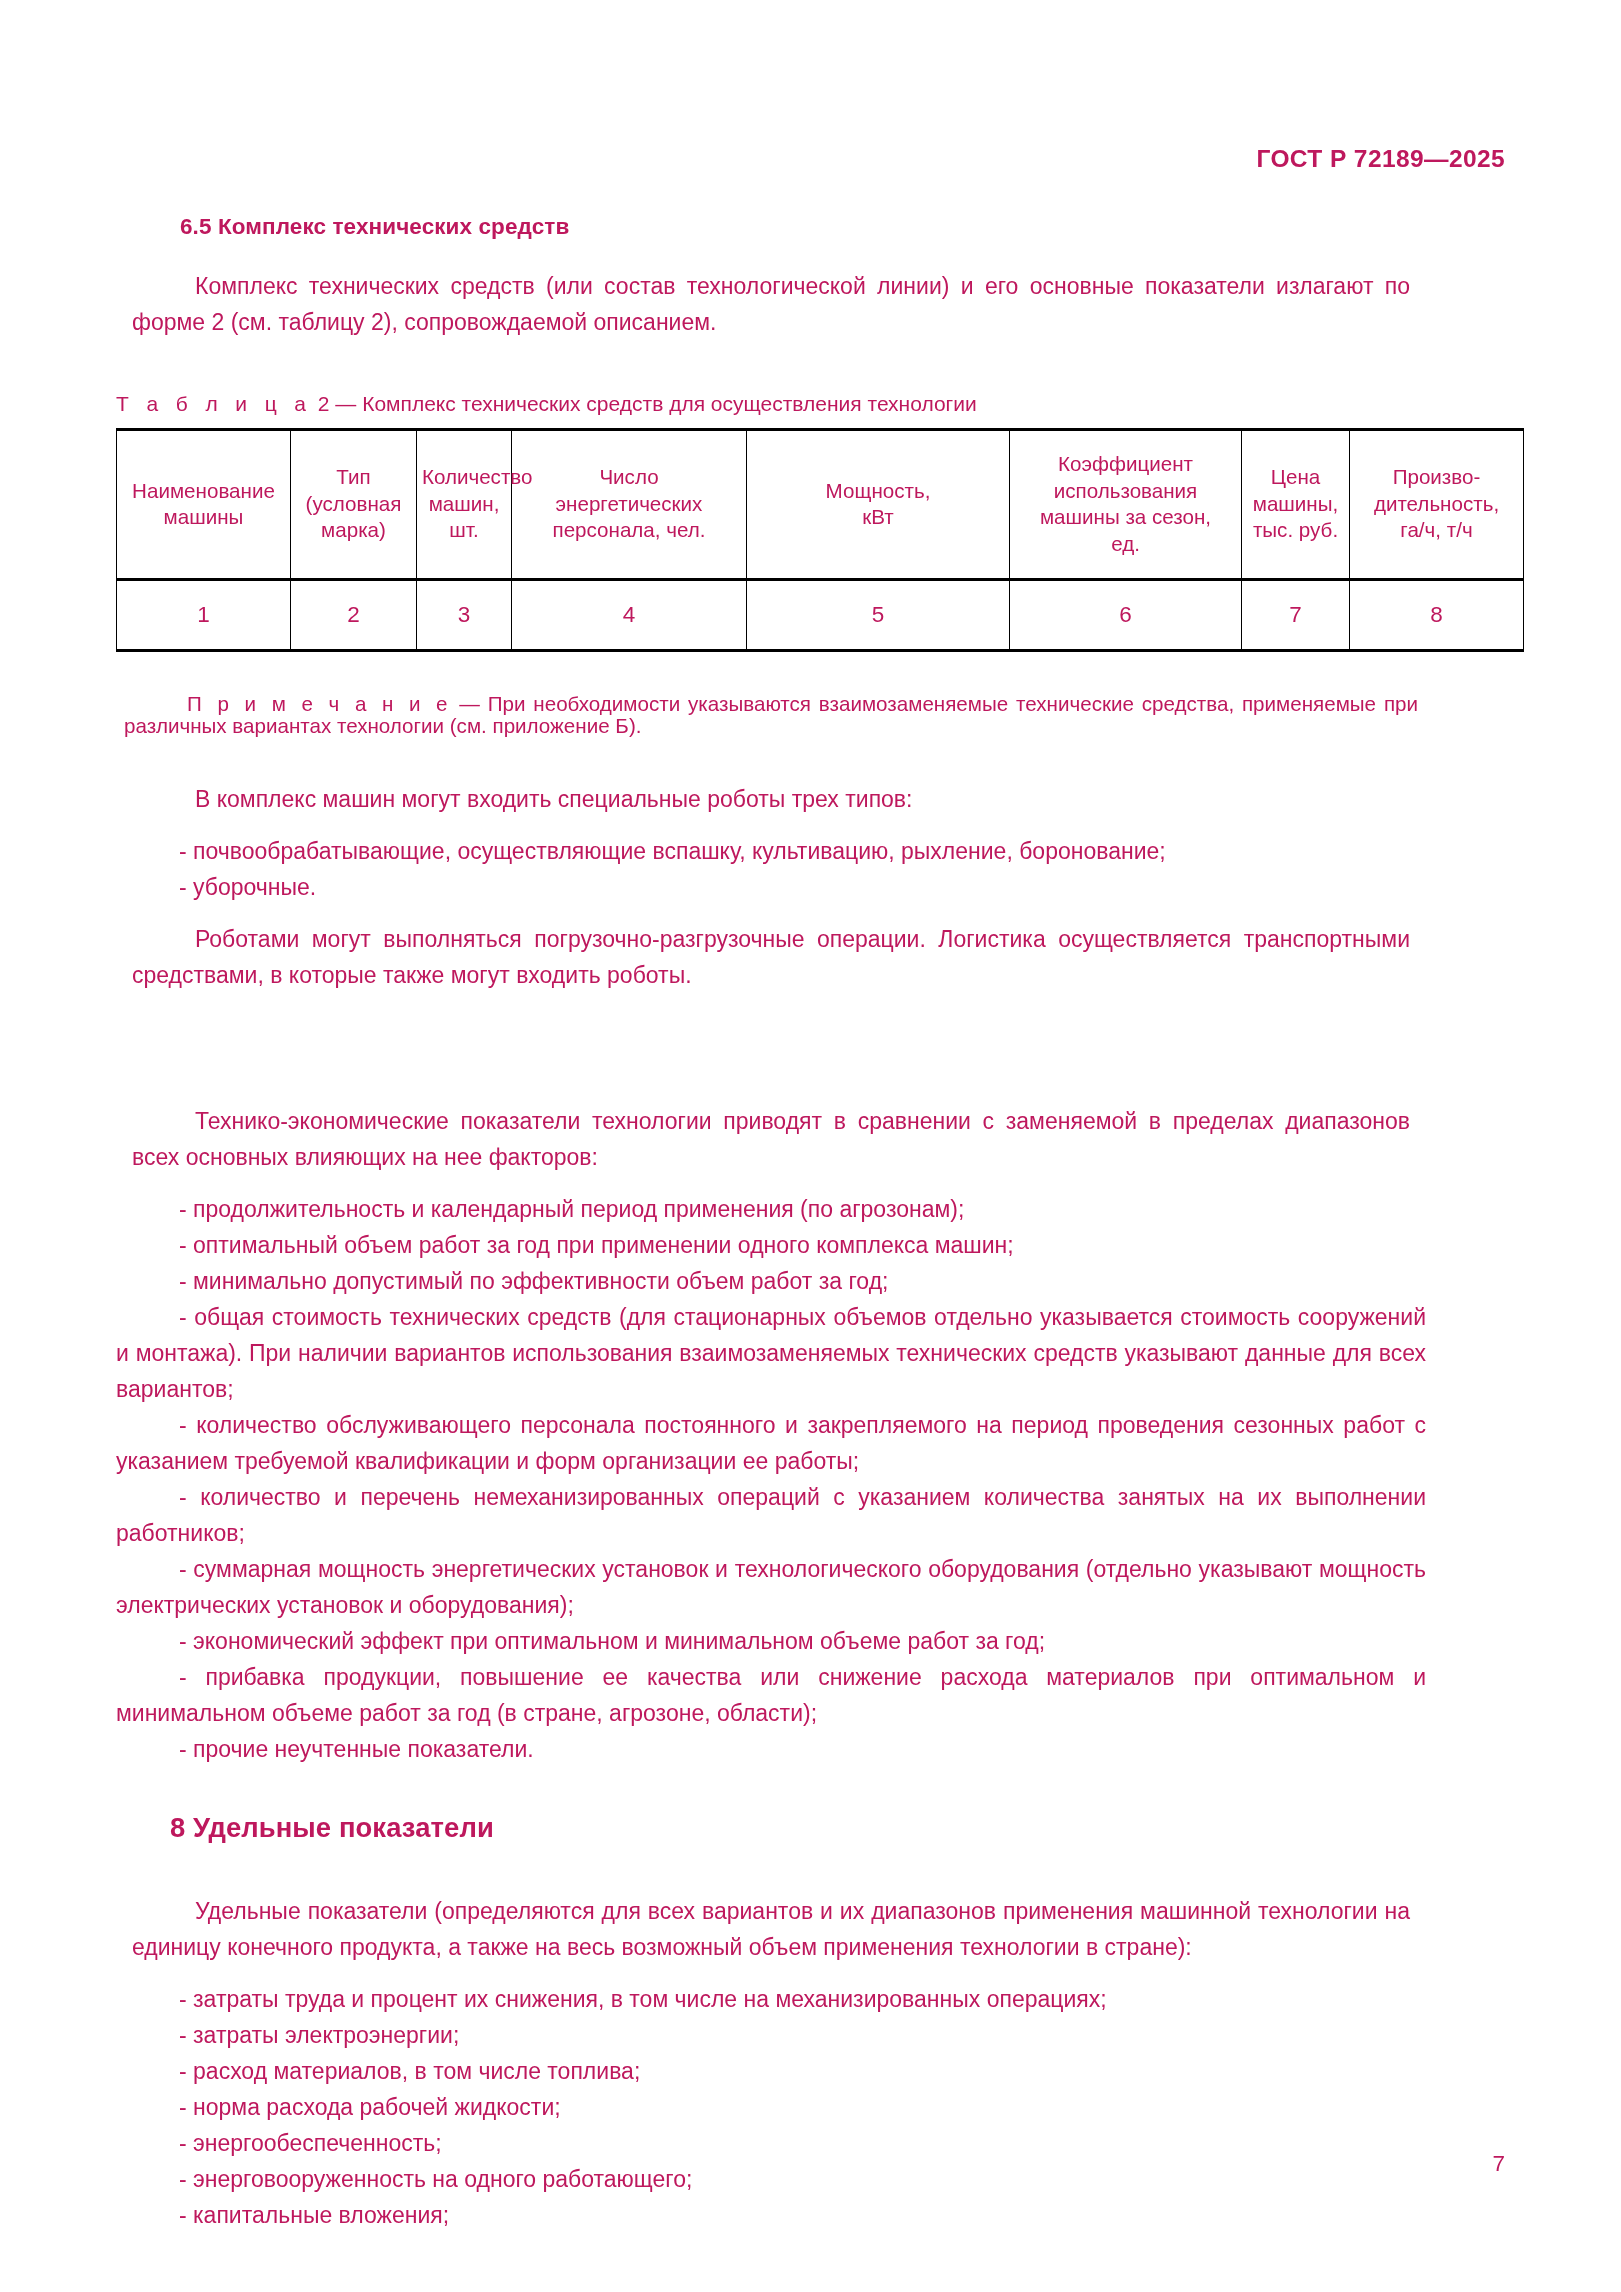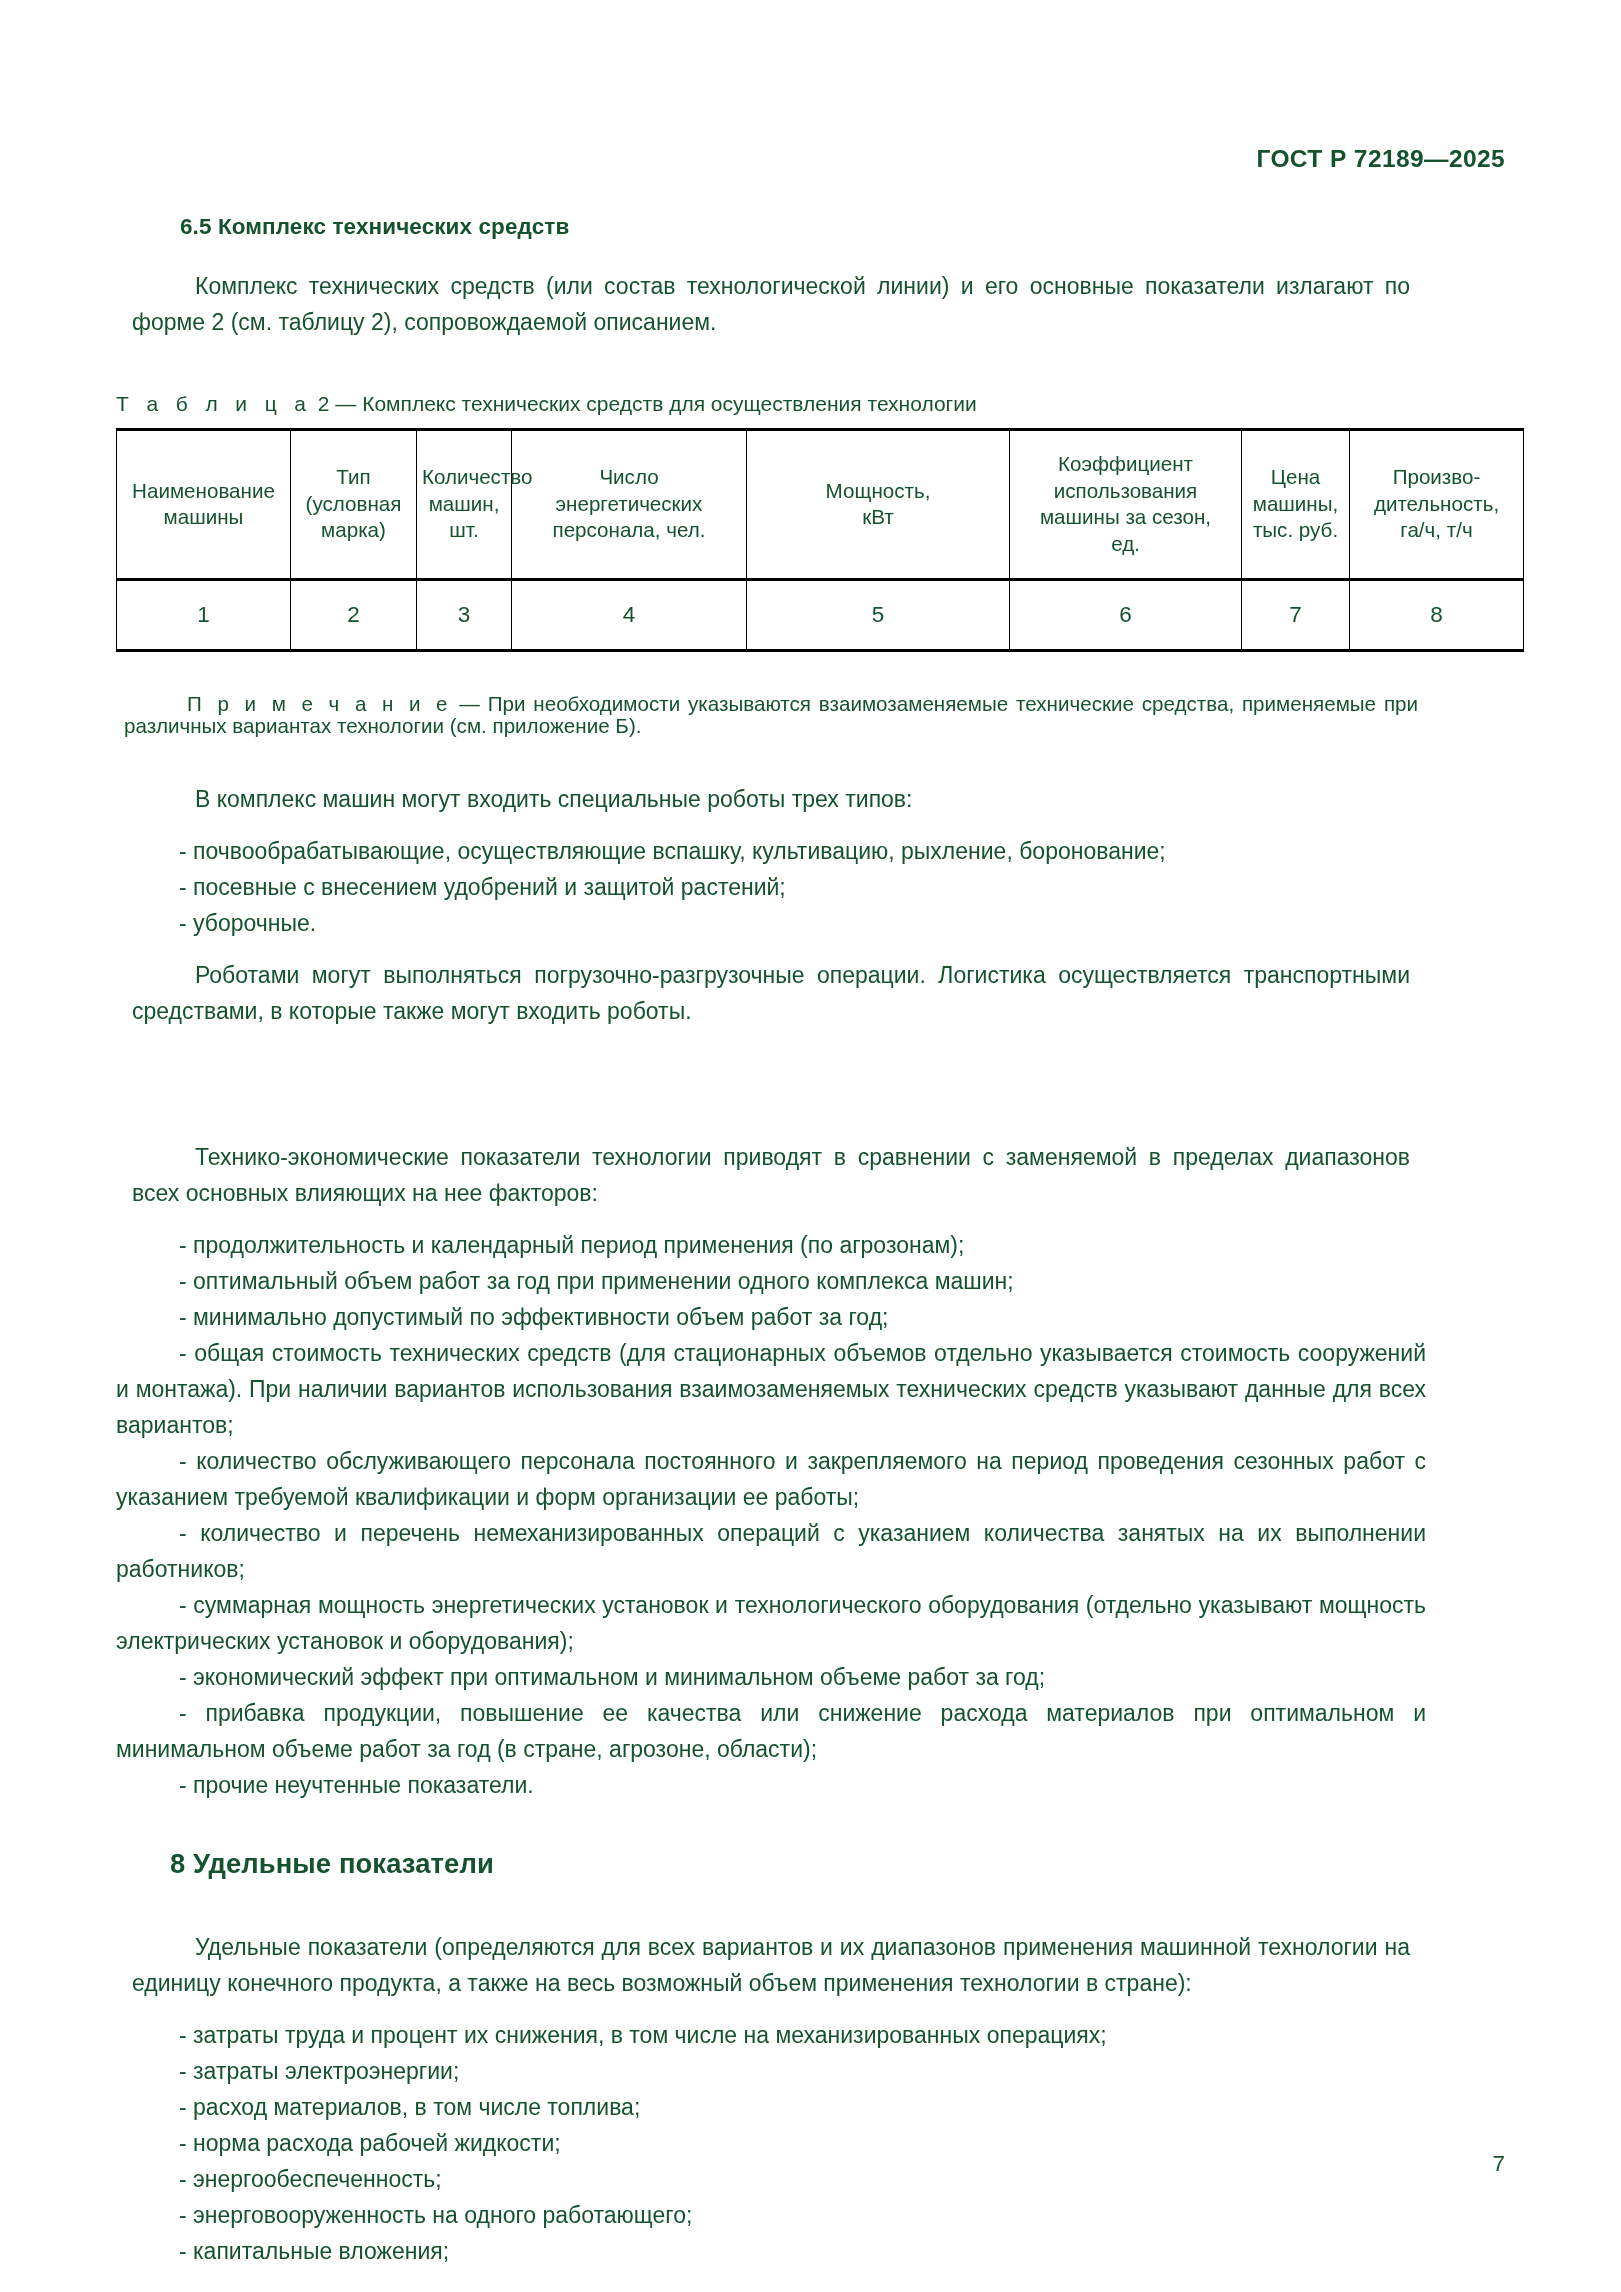--- a/index.html
+++ b/index.html
@@ -6,21 +6,21 @@
     margin: 0;
     padding: 0;
     background: #ffffff;
   }
   .page {
     position: relative;
     width: 1621px;
     height: 2293px;
     background: #ffffff;
     font-family: "Liberation Sans", sans-serif;
-    color: #14532d;
+    color: #be185d;
     box-sizing: border-box;
     overflow: hidden;
   }
 
   
   .doc-header {
     position: absolute;
     top: 145px;
     left: 116px;
     right: 116px;
@@ -232,21 +232,20 @@
     <p class="note">
       <span class="note-word">П р и м е ч а н и е</span>
       <span>—</span>
       <span>При необходимости указываются взаимозаменяемые технические средства, применяемые при различных вариантах технологии (см. приложение Б).</span>
     </p>
 
     <div class="spacer-sm"></div>
 
     <p class="para last-line-left">В комплекс машин могут входить специальные роботы трех типов:</p>
     <p class="bullet">- почвообрабатывающие, осуществляющие вспашку, культивацию, рыхление, боронование;</p>
-    <p class="bullet">- посевные с внесением удобрений и защитой растений;</p>
     <p class="bullet">- уборочные.</p>
     <p class="para last-line-left">Роботами могут выполняться погрузочно-разгрузочные операции. Логистика осуществляется транспортными средствами, в которые также могут входить роботы.</p>
 
     <div class="spacer-lg"></div>
 
 
     <div class="spacer-md"></div>
 
     <p class="para last-line-left">Технико-экономические показатели технологии приводят в сравнении с заменяемой в пределах диапазонов всех основных влияющих на нее факторов:</p>
 

